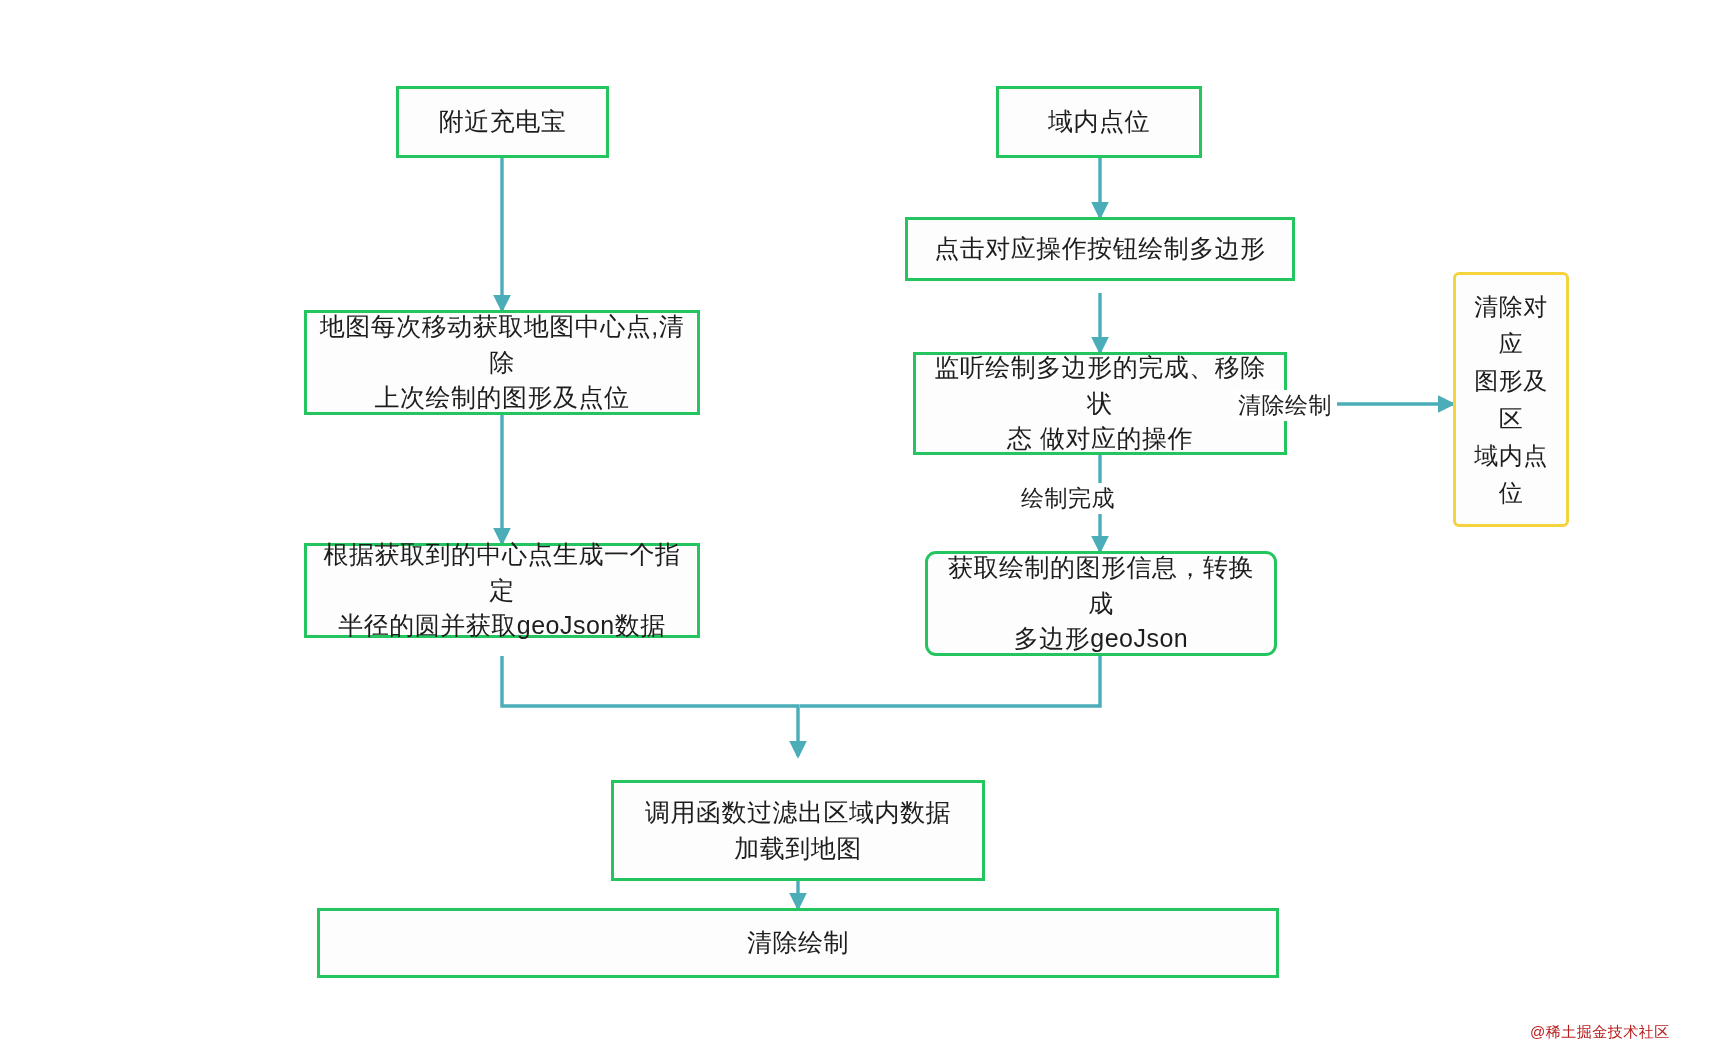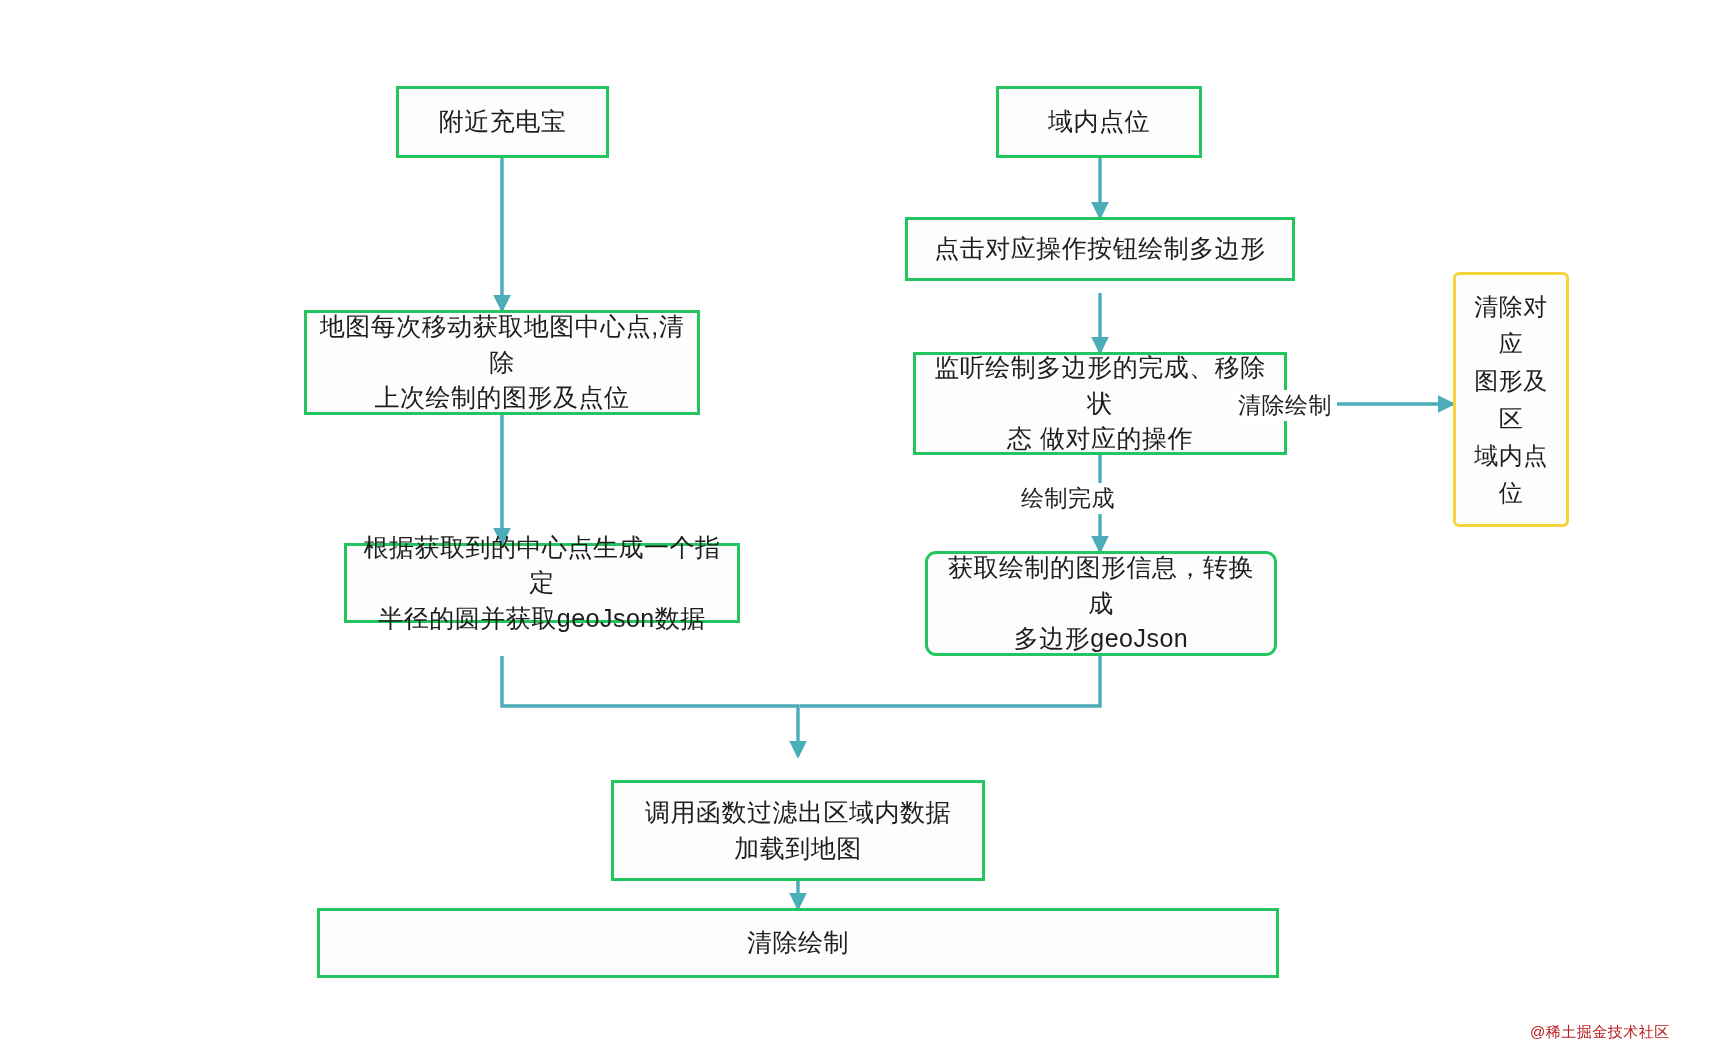--- a/index.html
+++ b/index.html
@@ -107,21 +107,21 @@
   <div class="node" style="left:304px; top:310px; width:396px; height:105px;">地图每次移动获取地图中心点,清除
 上次绘制的图形及点位</div>
 
   <div class="node" style="left:913px; top:352px; width:374px; height:103px;">监听绘制多边形的完成、移除状
 态 做对应的操作</div>
 
   <div class="node yellow" style="left:1453px; top:272px; width:116px; height:255px;">清除对应
 图形及区
 域内点位</div>
 
-  <div class="node" style="left:304px; top:543px; width:396px; height:80px;margin-left:40px;">根据获取到的中心点生成一个指定
+  <div class="node" style="left:304px; top:543px; width:396px; height:95px;">根据获取到的中心点生成一个指定
 半径的圆并获取geoJson数据</div>
 
   <div class="node" style="left:925px; top:551px; width:352px; height:105px;border-radius:11px;">获取绘制的图形信息，转换成
 多边形geoJson</div>
 
   <div class="node" style="left:611px; top:756px; width:374px; height:101px;margin-top:24px;">调用函数过滤出区域内数据
 加载到地图</div>
 
   <div class="node" style="left:317px; top:908px; width:962px; height:70px;">清除绘制</div>
 

